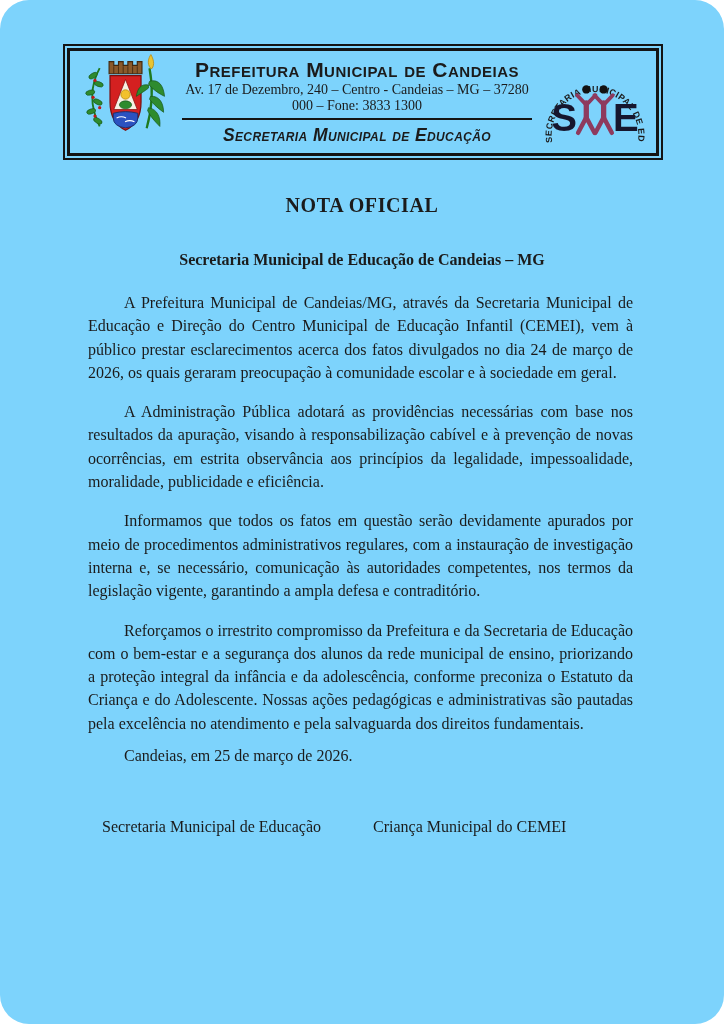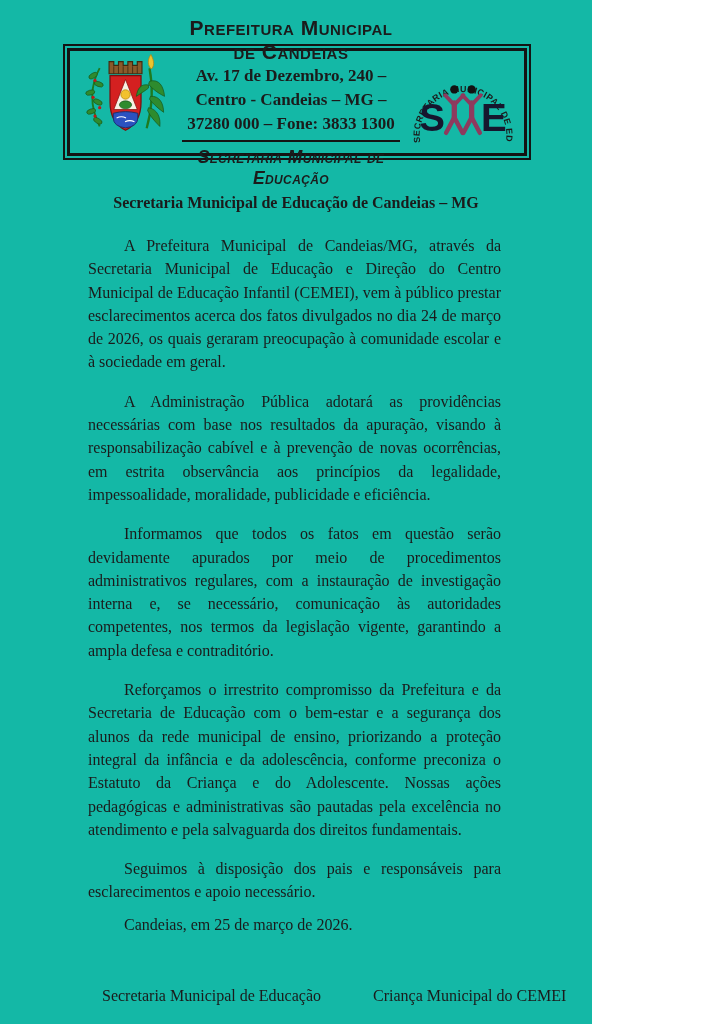--- a/index.html
+++ b/index.html
@@ -1,30 +1,30 @@
 <!DOCTYPE html>
 <html><head>
 <meta charset="utf-8">
 <style>
   html,body { margin:0; padding:0; background:#ffffff; }
   .page {
-    position:relative; width:592px; height:1024px; background:#14b8a6;
-    font-family:"Liberation Serif", serif; color:#1b1b1b; overflow:hidden;
+    position:relative; width:724px; height:1024px; background:#7dd3fc;
+    font-family:"Liberation Serif", serif; color:#1b1b1b; overflow:hidden;border-radius:29px;
   }
 
   
   .letterhead { margin:44px 61px 0 63px; border:2px solid #141414; padding:2px; }
   .lh-inner   { border:3px solid #141414; display:flex; align-items:center; padding:3px 6px; height:96px; }
   .crest-wrap { width:100px; display:flex; justify-content:center; align-items:center; }
   .lh-center  { flex:1; text-align:center; padding:0 4px; }
   .org-name {
     font-family:"Liberation Sans", sans-serif; font-weight:bold;
     font-variant:small-caps; font-size:21px; letter-spacing:.5px; line-height:24px;
   }
-  .org-address { font-weight:bold; font-size:17px; line-height:24px; }
+  .org-address { font-weight:normal; font-size:14px; line-height:16px; }
   .lh-rule { border:none; border-top:2px solid #141414; margin:4px 2px 5px; }
   .dept-name {
     font-family:"Liberation Sans", sans-serif; font-weight:bold; font-style:italic;
     font-variant:small-caps; font-size:17.5px; letter-spacing:.4px; line-height:21px;
   }
   .dept-address { font-weight:bold; font-size:12.5px; line-height:17px; margin-top:2px; }
   .logo-wrap { width:112px; display:flex; justify-content:center; align-items:center; }
 
   
   .doc-title { text-align:center; font-size:20px; font-weight:bold; letter-spacing:.6px;
@@ -109,28 +109,28 @@
             <path d="M-9.5,-15 L0,-5 L9.5,-15" fill="none" stroke-linecap="round" stroke-linejoin="round" stroke-width="4" stroke="#8e3a5e"></path>
             <path d="M0,-7 L0,8" fill="none" stroke-linecap="round" stroke-width="5.5" stroke="#8e3a5e"></path>
             <path d="M-8.5,24 L0,8 L8.5,24" fill="none" stroke-linecap="round" stroke-linejoin="round" stroke-width="4.6" stroke="#8e3a5e"></path>
           </g>
         </svg>
       </div>
 
     </div>
   </div>
 
+  <h1 class="doc-title">NOTA OFICIAL</h1>
   <h2 class="doc-subtitle">Secretaria Municipal de Educação de Candeias – MG</h2>
 
   <div class="doc-body">
     <p>A Prefeitura Municipal de Candeias/MG, através da Secretaria Municipal de Educação e Direção do Centro Municipal de Educação Infantil (CEMEI), vem à público prestar esclarecimentos acerca dos fatos divulgados no dia 24 de março de 2026, os quais geraram preocupação à comunidade escolar e à sociedade em geral.</p>
     <p>A Administração Pública adotará as providências necessárias com base nos resultados da apuração, visando à responsabilização cabível e à prevenção de novas ocorrências, em estrita observância aos princípios da legalidade, impessoalidade, moralidade, publicidade e eficiência.</p>
     <p>Informamos que todos os fatos em questão serão devidamente apurados por meio de procedimentos administrativos regulares, com a instauração de investigação interna e, se necessário, comunicação às autoridades competentes, nos termos da legislação vigente, garantindo a ampla defesa e contraditório.</p>
     <p>Reforçamos o irrestrito compromisso da Prefeitura e da Secretaria de Educação com o bem-estar e a segurança dos alunos da rede municipal de ensino, priorizando a proteção integral da infância e da adolescência, conforme preconiza o Estatuto da Criança e do Adolescente. Nossas ações pedagógicas e administrativas são pautadas pela excelência no atendimento e pela salvaguarda dos direitos fundamentais.</p>
-    <p>Seguimos à disposição dos pais e responsáveis para esclarecimentos e apoio necessário.</p>
 
     <div class="date-line">Candeias, em 25 de março de 2026.</div>
 
     <div class="signatures">
       <span class="sig">Secretaria Municipal de Educação</span>
       <span class="sig">Criança Municipal do CEMEI</span>
     </div>
   </div>
 
 </div>

